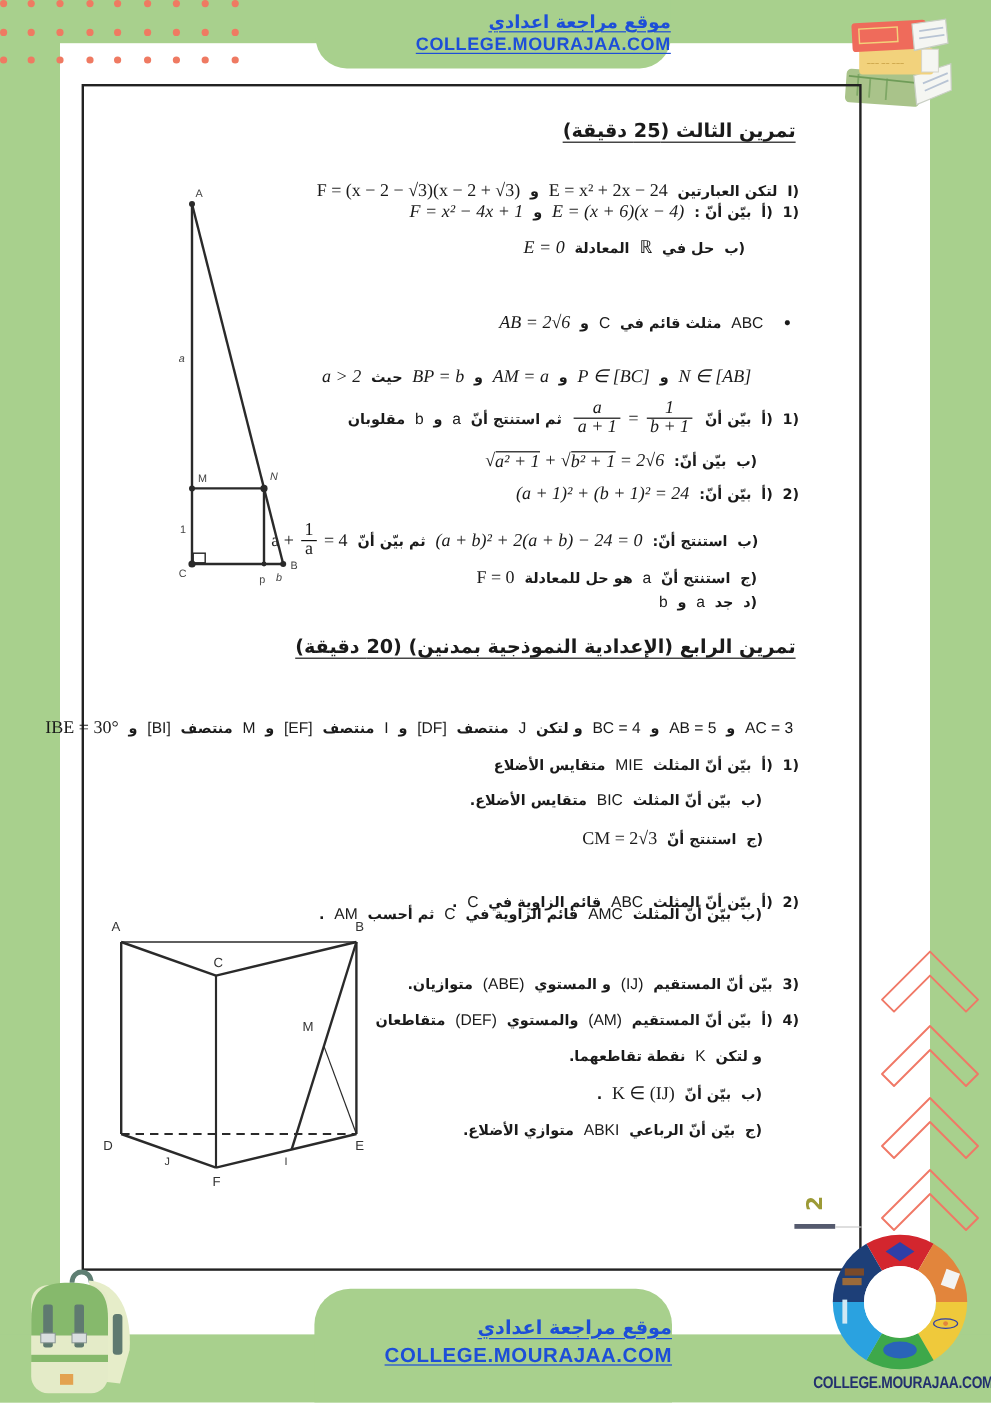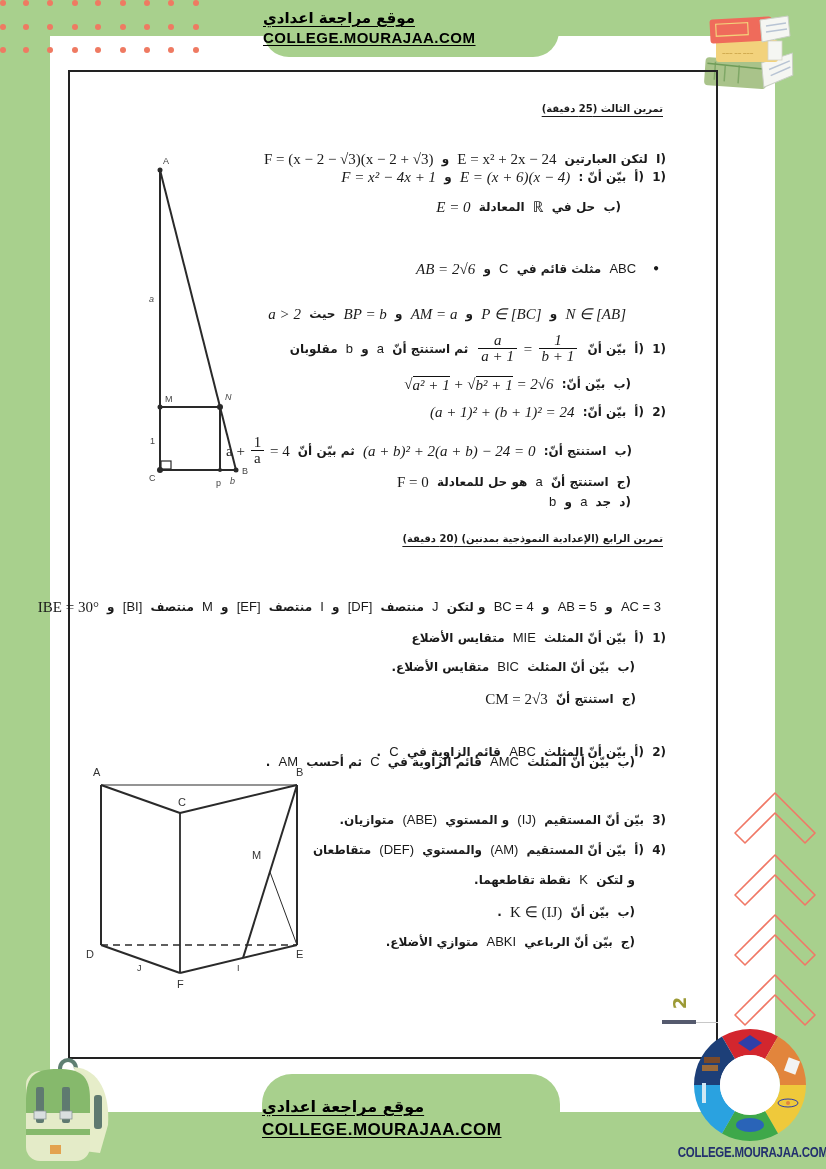--- a/index.html
+++ b/index.html
@@ -1,34 +1,34 @@
 <!DOCTYPE html>
 <html><head>
 <meta charset="utf-8">
 <style>
   html, body { margin:0; padding:0; background:#ffffff; }
   .page { position:relative; width:826px; height:1169px; background:#ffffff; overflow:hidden; font-family:"DejaVu Sans", sans-serif; }
   .band { position:absolute; background:#a8d08d; }
   .frame { position:absolute; left:68px; top:70px; width:650px; height:989px; border:2px solid #222; box-sizing:border-box; }
-  .pill { position:absolute; background:#a8d08d; color:#000000; text-align:left; }
+  .pill { position:absolute; background:#a8d08d; color:#1d4ed8; text-align:right; }
   .pill .ar { font-family:"DejaVu Sans", sans-serif; font-weight:bold; text-decoration:underline; text-underline-offset:3px; display:block; }
   .pill .url { font-family:"Liberation Sans", sans-serif; font-weight:bold; text-decoration:underline; text-underline-offset:2px; letter-spacing:0.5px; display:block; }
   .ln { position:absolute; direction:rtl; white-space:nowrap; font-family:"DejaVu Sans", sans-serif; font-size:12px; font-weight:bold; color:#1a1a1a; height:20px; line-height:20px; }
   .ln.tall { height:36px; line-height:36px; }
   .ln > span { display:inline-block; vertical-align:middle; margin:0 2px; line-height:18px; }
   .lbl { direction:ltr; unicode-bidi:isolate; }
   .mi { direction:ltr; unicode-bidi:isolate; font-family:"Liberation Serif", serif; font-style:italic; font-weight:normal; font-size:15px; }
   .mu { direction:ltr; unicode-bidi:isolate; font-family:"Liberation Serif", serif; font-style:normal; font-weight:normal; font-size:15px; }
   .ms { direction:ltr; unicode-bidi:isolate; font-family:"Liberation Sans", sans-serif; font-weight:normal; font-size:13px; }
   .grp span { display:inline-block; vertical-align:middle; }
   .frac { display:inline-flex !important; flex-direction:column; align-items:center; line-height:15px; margin:0 2px; }
   .frac .num { border-bottom:1px solid #111; padding:0 3px; text-align:center; align-self:stretch; }
   .frac .den { padding:0 3px; text-align:center; }
   .ov { border-top:1px solid #111; line-height:15px; padding-top:1px; }
-  .ttl { font-size:10px; text-decoration:underline; text-underline-offset:4px; }
+  .ttl { font-size:16px; text-decoration:underline; text-underline-offset:4px; }
   .bullet { font-size:12px; margin-left:10px !important; }
   svg text { font-family:"Liberation Sans", sans-serif; }
   .logo-text { position:absolute; left:664px; top:1144px; width:152px; text-align:center; font-family:"Liberation Sans", sans-serif; font-weight:bold; font-size:14px; color:#23306e; transform:scaleX(0.82); transform-origin:center; letter-spacing:-0.3px; }
   .pgnum { position:absolute; left:670px; top:992px; width:20px; height:22px; font-family:"DejaVu Sans", sans-serif; font-weight:bold; font-size:18px; color:#9c9a36; transform:rotate(-90deg); text-align:center; line-height:22px; }
 </style>
 </head>
 <body>
 
 <div class="page">
 

